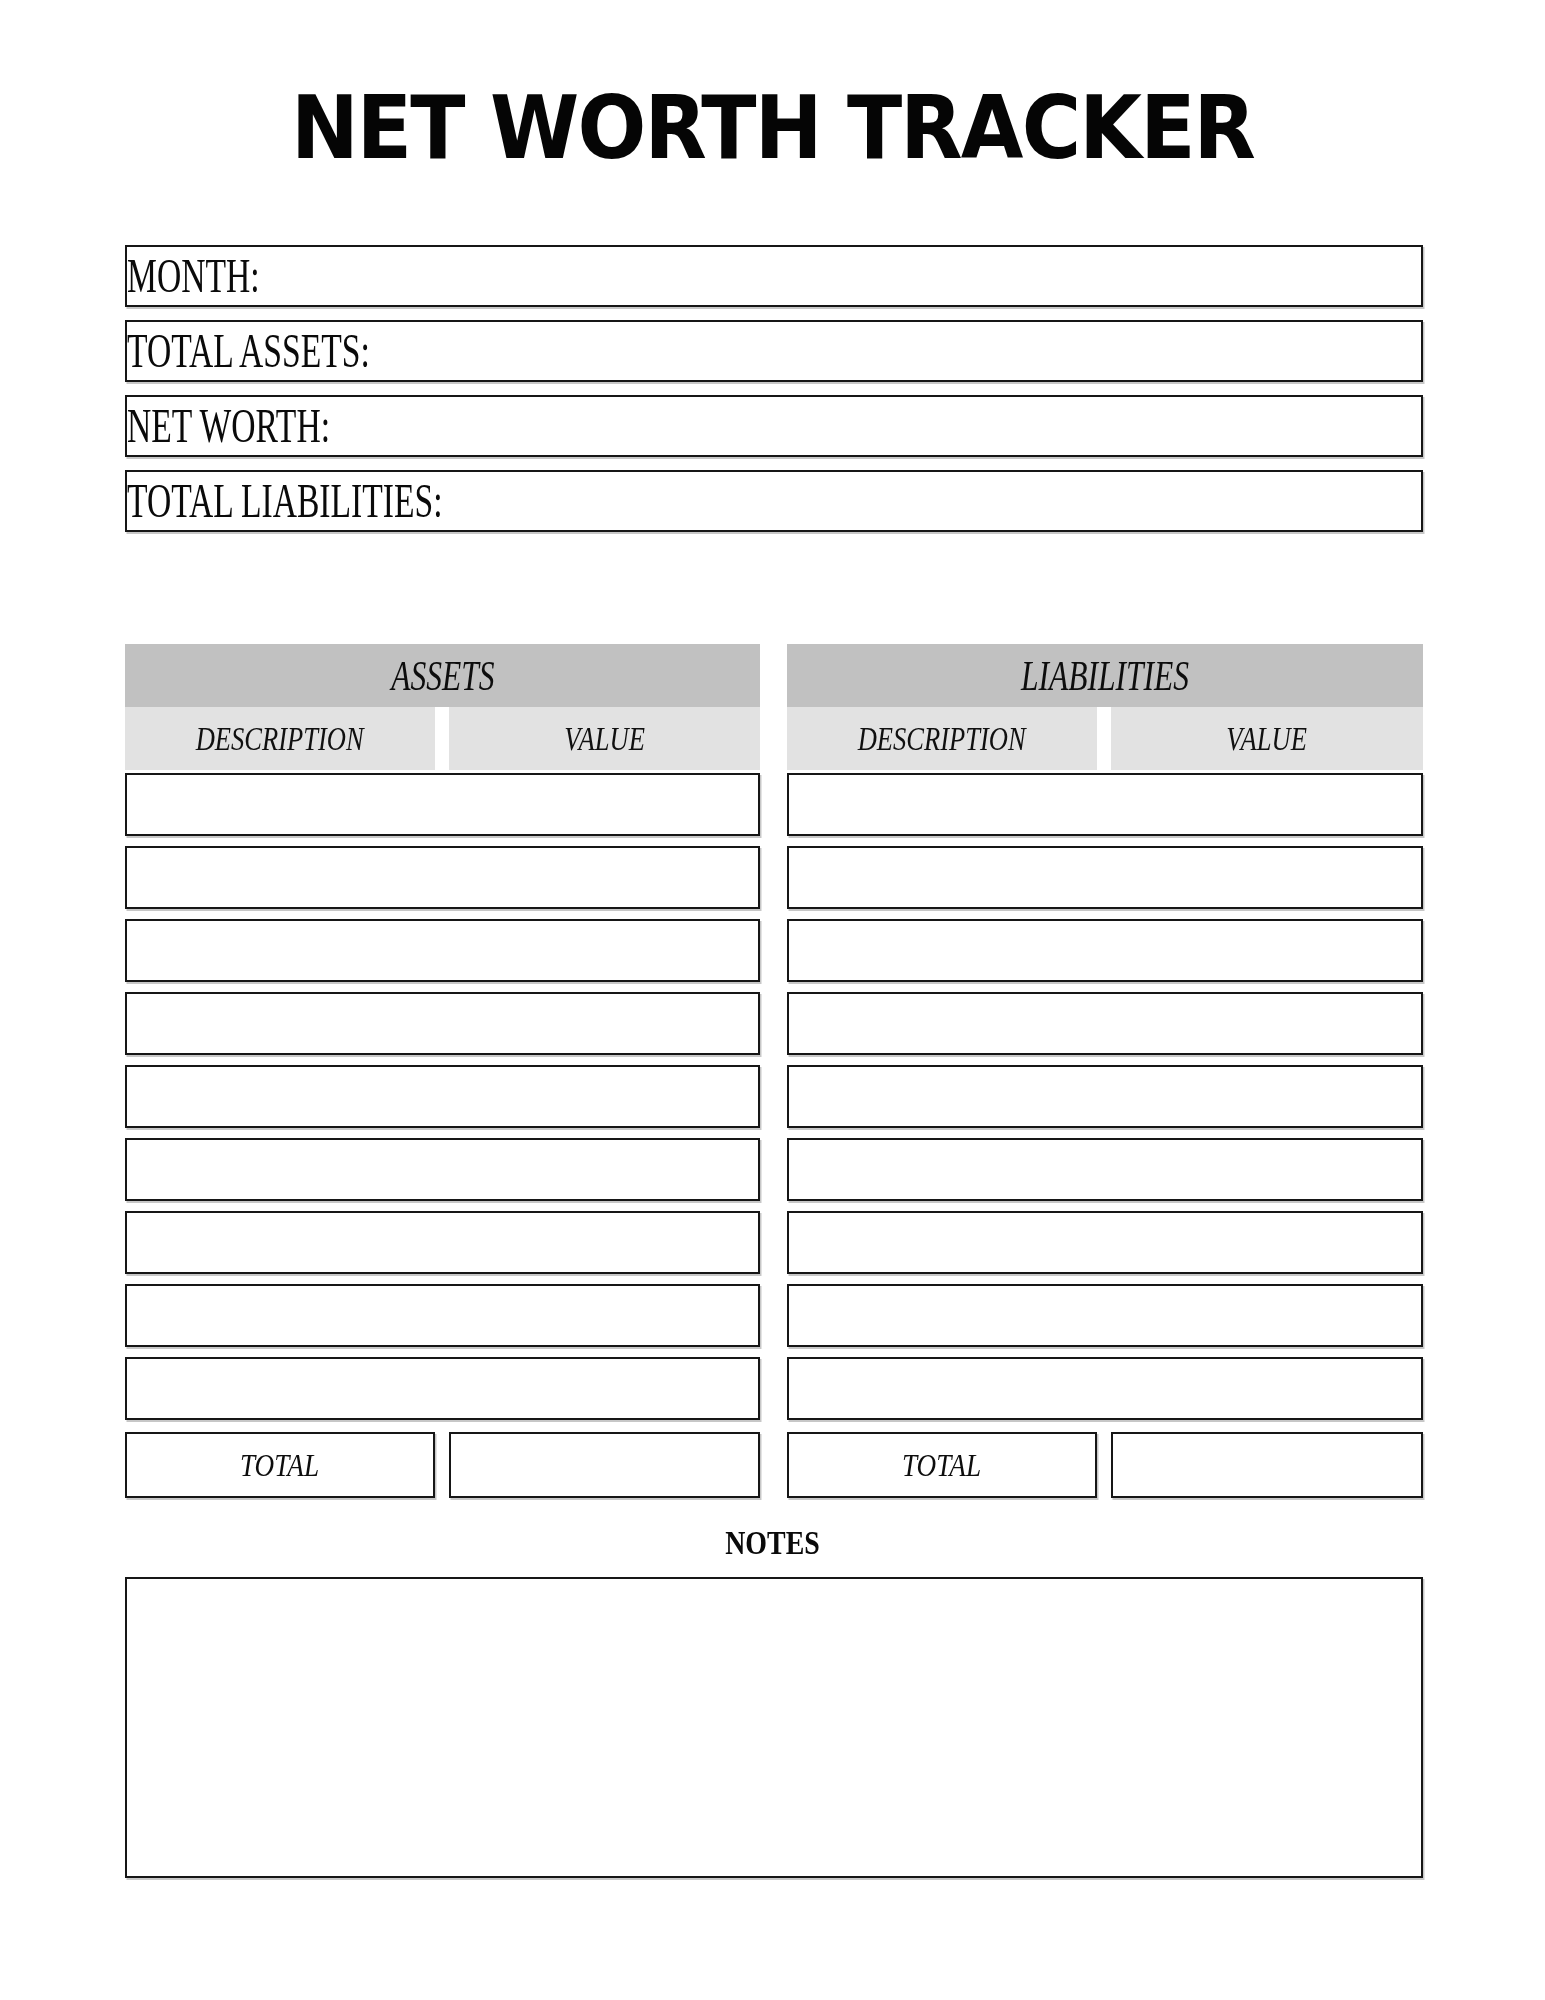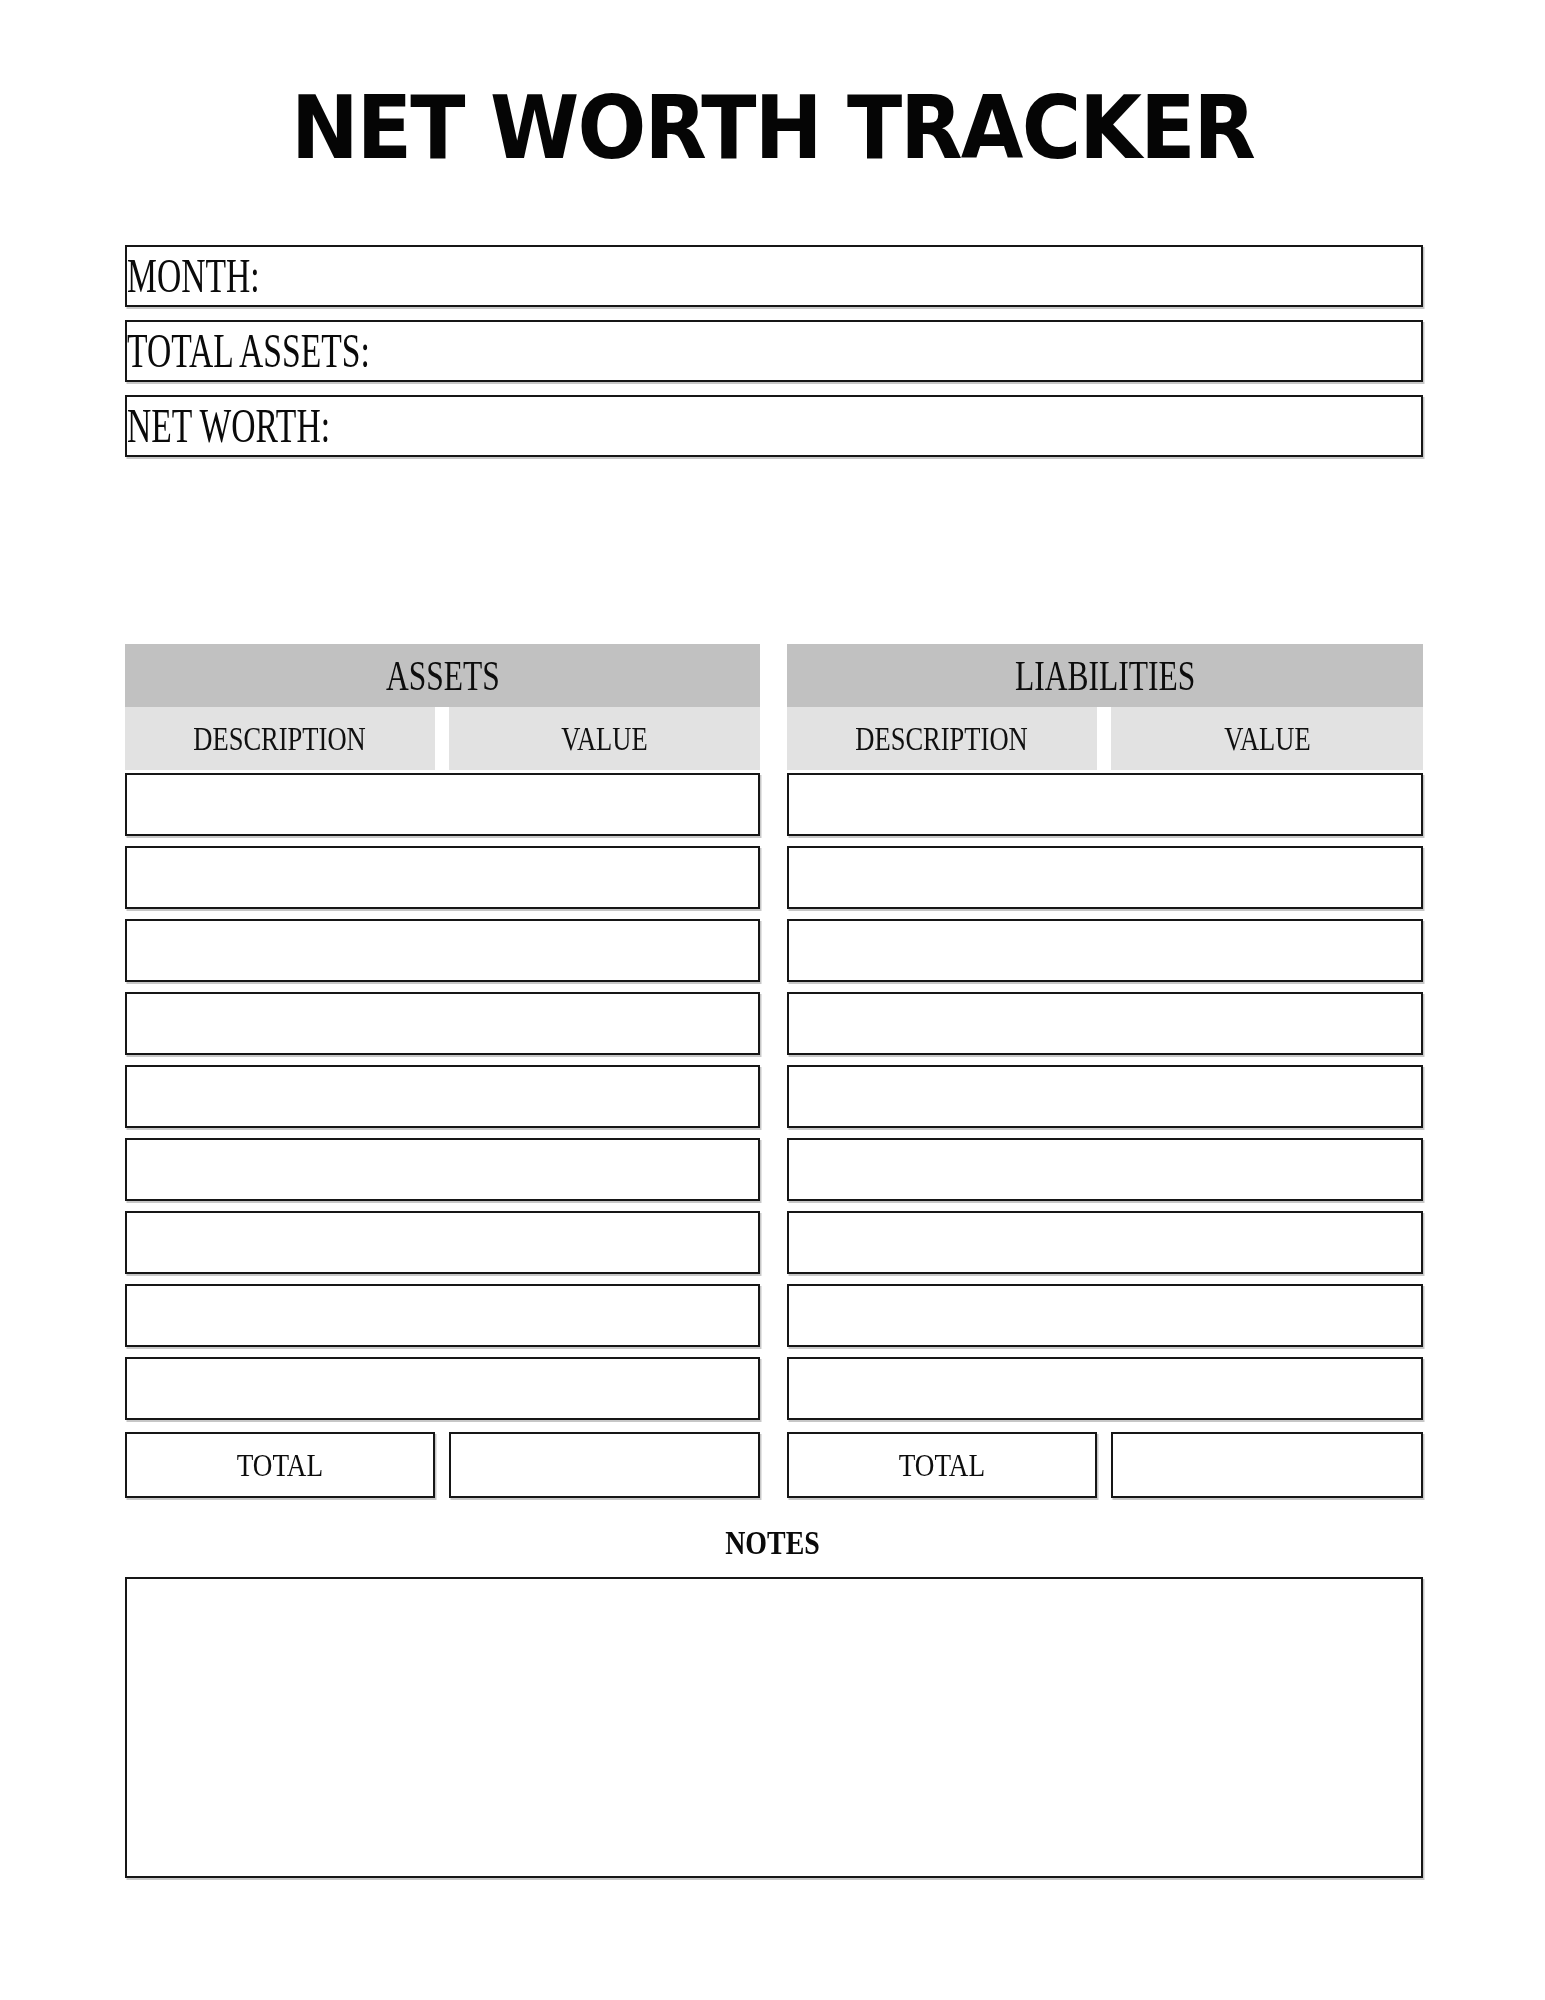--- a/index.html
+++ b/index.html
@@ -62,21 +62,21 @@
 
   
   .tables {
     position: absolute;
     left: 125px;
     top: 644px;
     width: 1298px;
     display: flex;
     justify-content: space-between;
   }
-  .nw-table { width: 635px; }
+  .nw-table { width: 635px; font-style: italic; }
   .t-header {
     height: 63px;
     background: var(--header-bg, #c1c1c1);
     display: flex;
     align-items: center;
     justify-content: center;
   }
   .t-header span {
     font-size: 42px;
     color: #0d0d0d;
@@ -186,20 +186,24 @@
       <span></span>
     </div>
     <div class="field-box">
       <span class="field-label">TOTAL ASSETS:</span>
       <span></span>
     </div>
     <div class="field-box">
       <span class="field-label">NET WORTH:</span>
       <span></span>
     </div>
+    <div class="field-box">
+      <span class="field-label">TOTAL LIABILITIES:</span>
+      <span></span>
+    </div>
   </div>
 
   <div class="tables">
 
     <section class="nw-table">
       <div class="t-header">
         <span>ASSETS</span>
       </div>
       <div class="t-subheader">
         <div class="cell desc">

